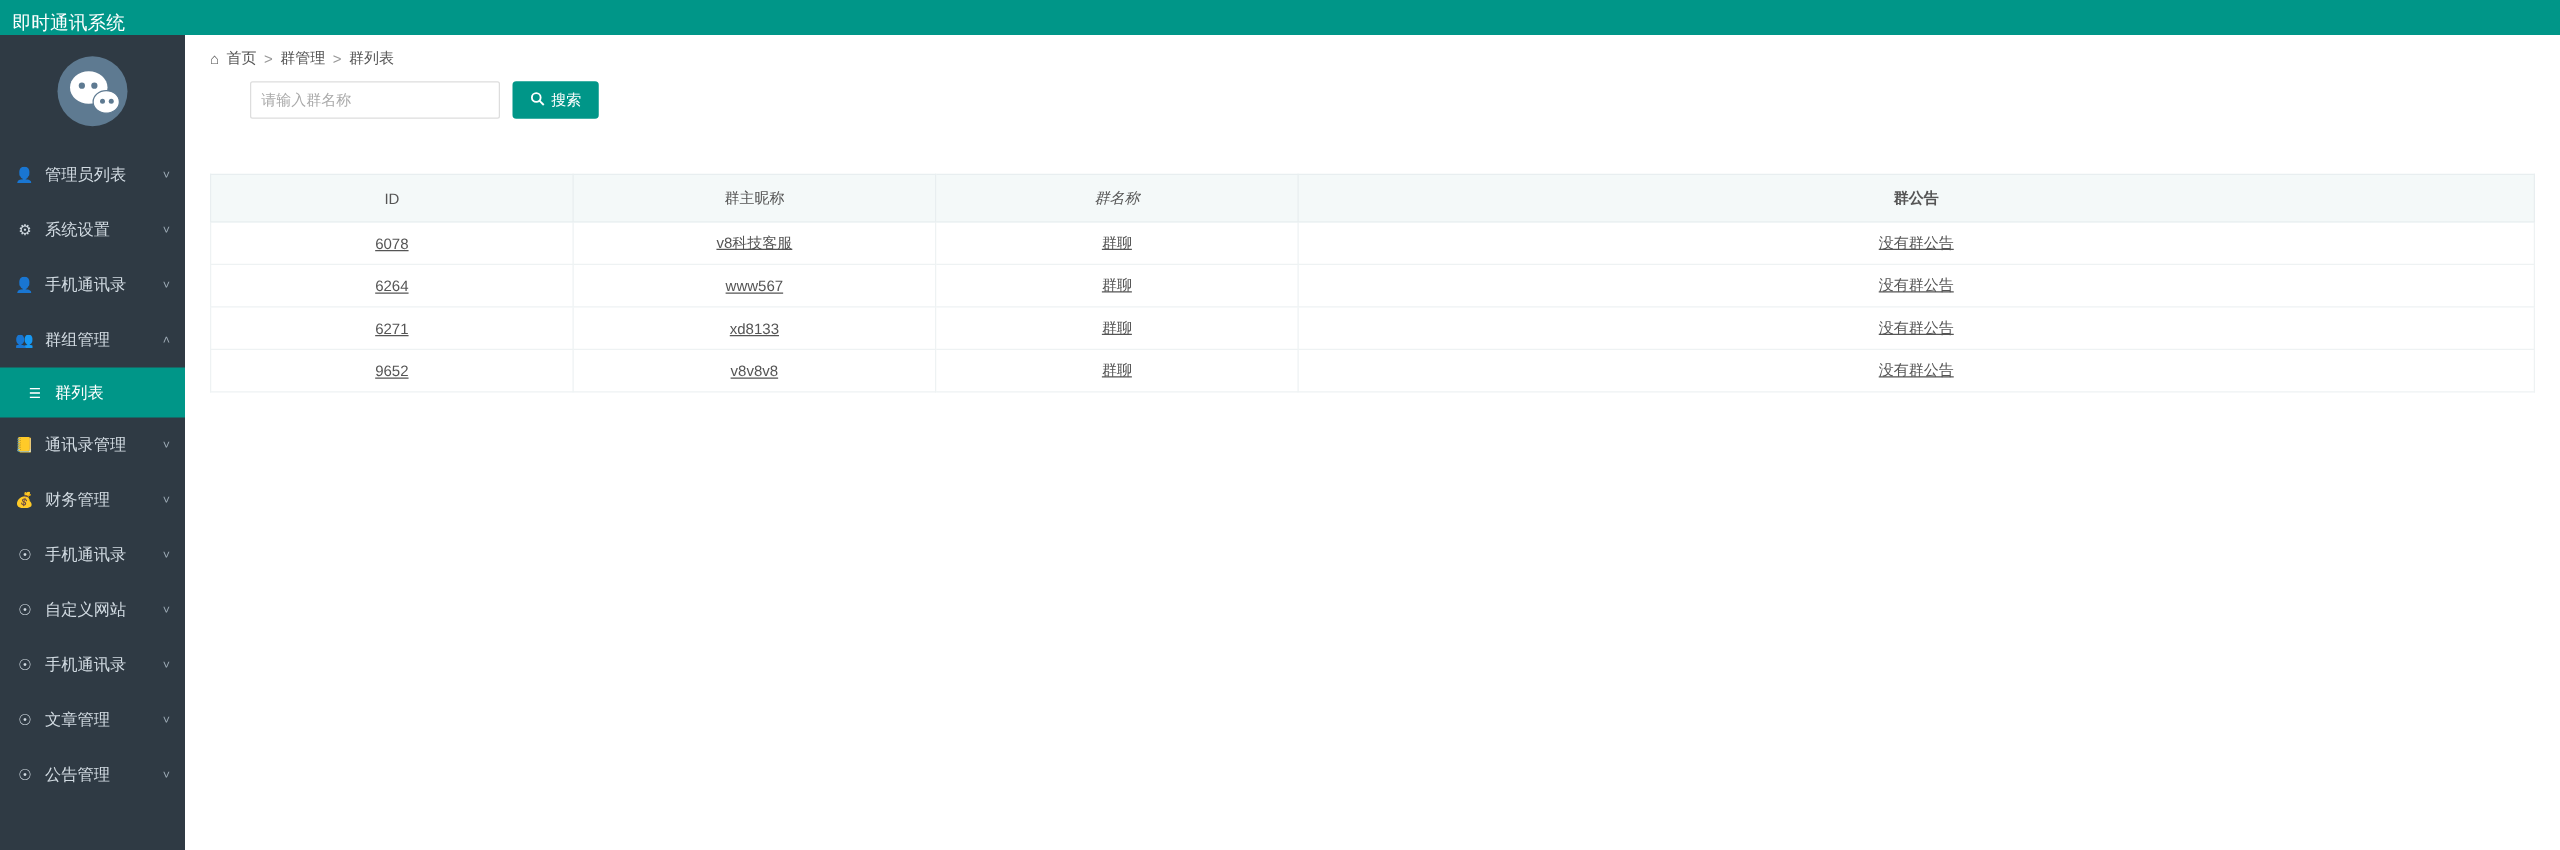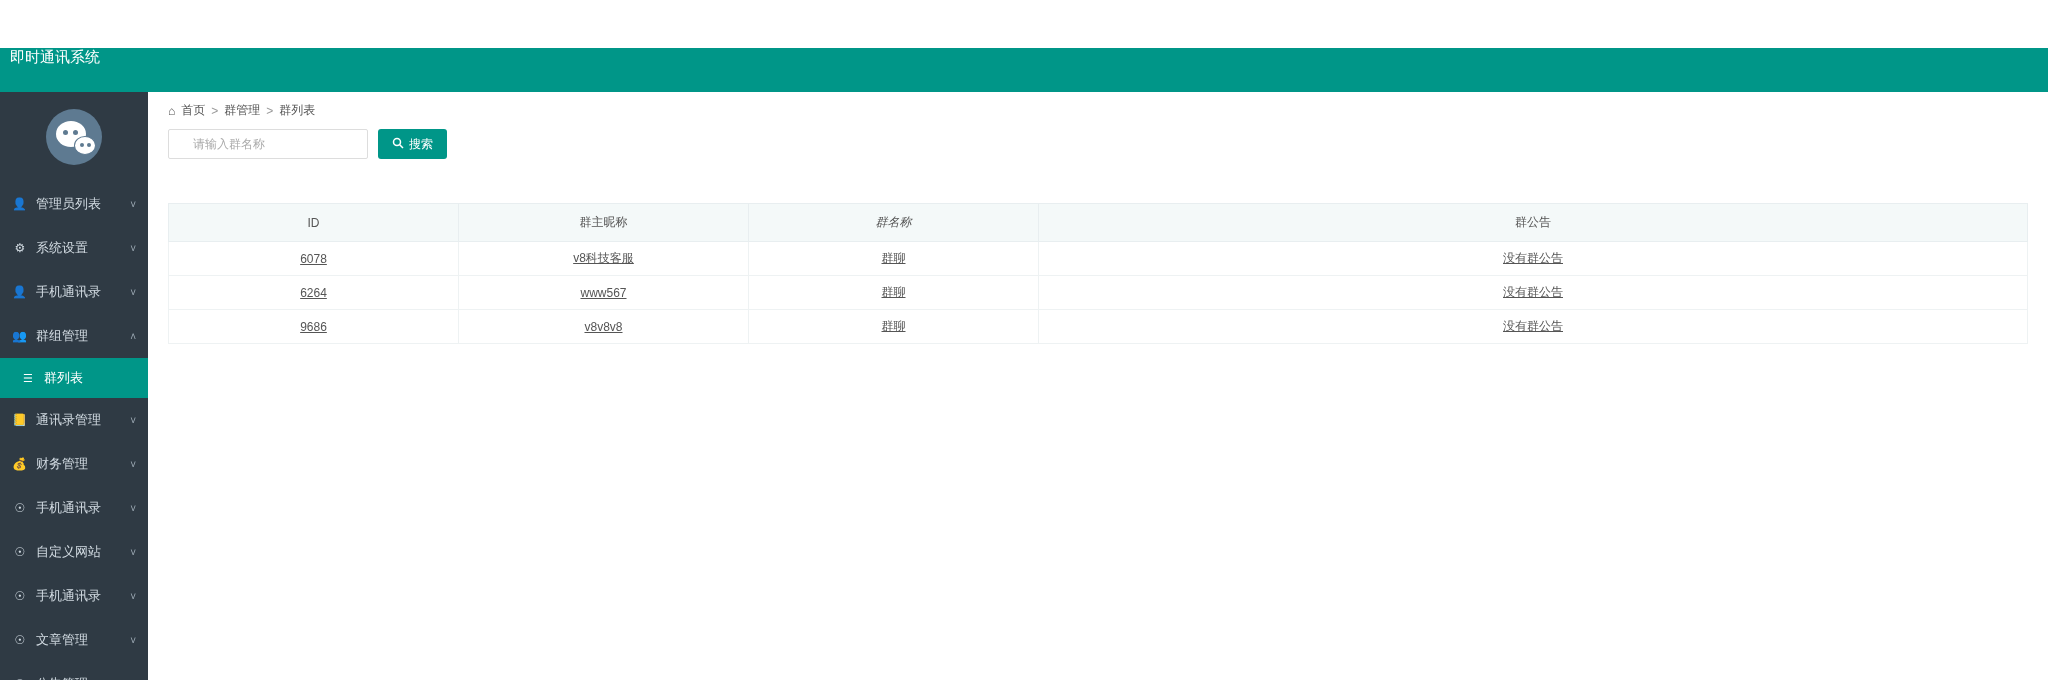--- a/index.html
+++ b/index.html
@@ -6,28 +6,27 @@
     body {
       font-family: "Microsoft YaHei", Arial, sans-serif;
       font-size: 12px;
       color: #333;
       background: #fff;
       width: 2048px;
       height: 680px;
       overflow: hidden;
     }
     .topbar {
-      height: 44px;
+      height: 28px;
       background: #009688;
       color: #fff;
       display: flex;
-      align-items: flex-start;
+      align-items: flex-end;
       padding-left: 10px;
       font-size: 15px;
-      margin-top: 48px;
     }
     .shell {
       display: flex;
       height: calc(100% - 28px);
     }
     .sidebar {
       width: 148px;
       background: #2f3a44;
       color: #cfd6db;
       display: flex;
@@ -146,24 +145,25 @@
     .search-row {
       display: flex;
       gap: 10px;
       margin-bottom: 12px;
     }
     .search-input {
       width: 200px;
       height: 30px;
       border: 1px solid #ddd;
       border-radius: 2px;
-      padding: 0 24px;
+      padding: 0 8px;
       font-size: 12px;
       color: #333;
       outline: none;
+      margin-left: 32px;
     }
     .search-input::placeholder { color: #aaa; }
     .btn-search {
       height: 30px;
       background: #009688;
       color: #ffffff;
       border: none;
       border-radius: 3px;
       padding: 0 14px;
       font-size: 12px;
@@ -189,21 +189,21 @@
     tbody td {
       padding: 8px;
       border: 1px solid #eef2f3;
       text-align: center;
       color: #555;
       text-decoration: underline;
     }
     .col-id { width: 290px; }
     .col-owner { width: 290px; }
     .col-name { width: 290px; font-style: italic; }
-    .col-notice { width: auto; }
+    .col-notice { width: auto; font-weight: bold; }
     .home-ico { font-size: 12px; }
   </style>
 </head>
 <body>
 
 <div class="topbar">
   <span>即时通讯系统</span>
 </div>
 
 <div class="shell">
@@ -317,21 +317,27 @@
               <td>群聊</td>
               <td>没有群公告</td>
             </tr>
             <tr>
               <td>6264</td>
               <td>www567</td>
               <td>群聊</td>
               <td>没有群公告</td>
             </tr>
             <tr>
-              <td>9686</td>
+              <td>6271</td>
+              <td>xd8133</td>
+              <td>群聊</td>
+              <td>没有群公告</td>
+            </tr>
+            <tr>
+              <td>9652</td>
               <td>v8v8v8</td>
               <td>群聊</td>
               <td>没有群公告</td>
             </tr>
           </tbody>
       </table>
     </div>
   </div>
 </div>
 

